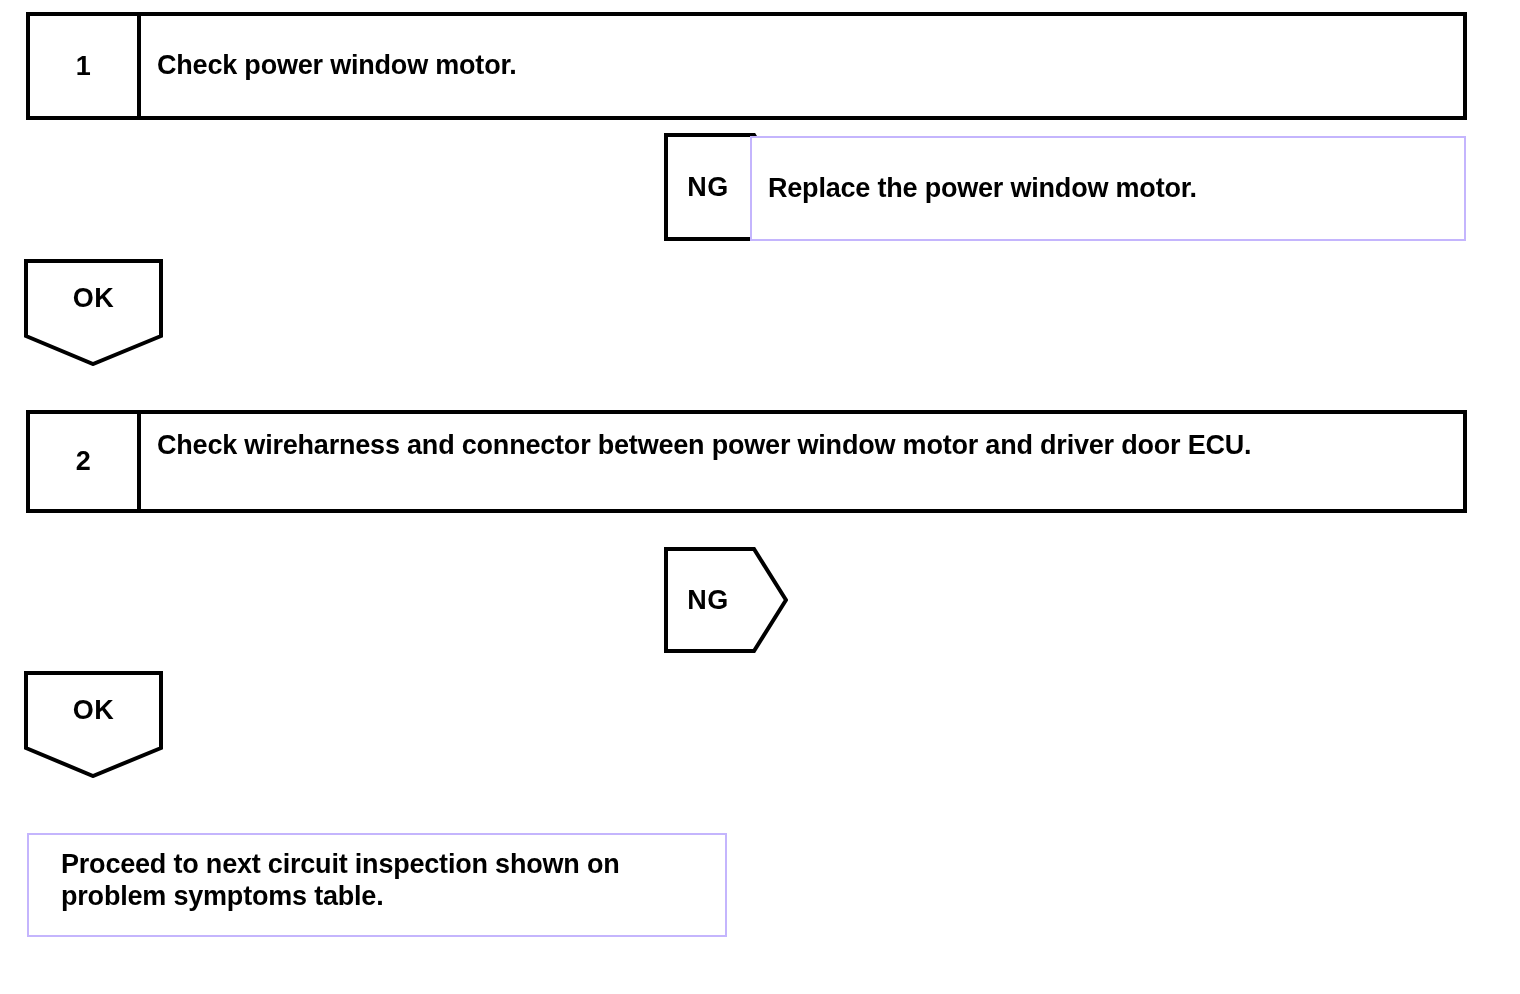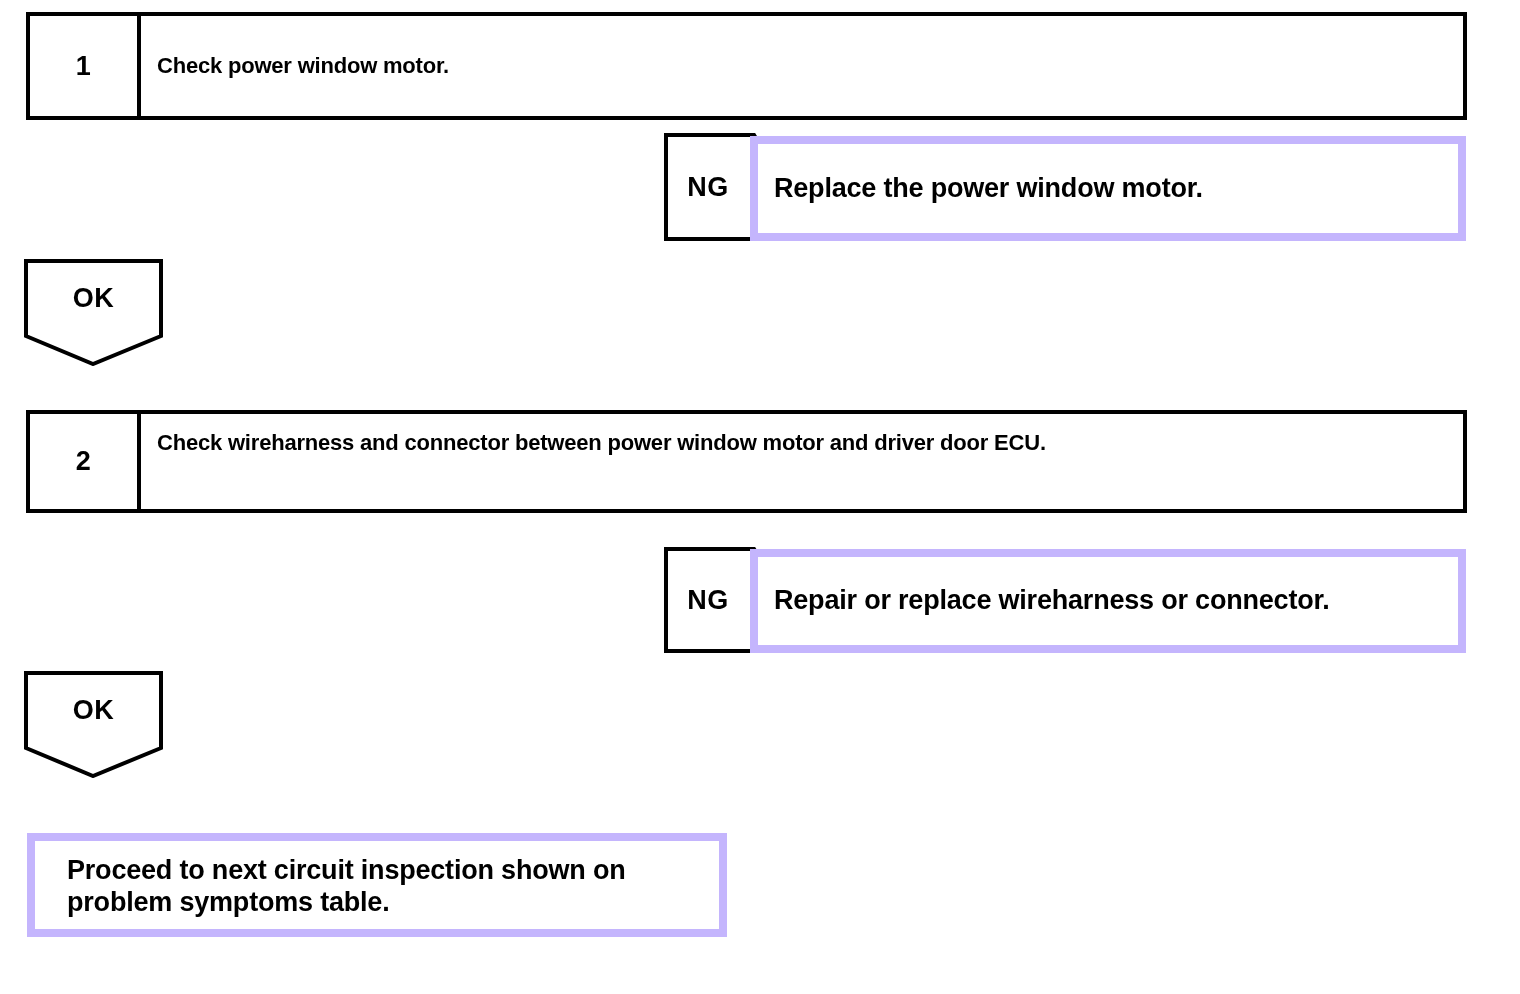--- a/index.html
+++ b/index.html
@@ -43,31 +43,31 @@
     font-size: 27px;
     font-weight: bold;
     letter-spacing: 0.5px;
   }
   .step-text {
     box-sizing: border-box;
     flex: 1;
     display: flex;
     align-items: center;
     padding: 0 0 0 16px;
-    font-size: 22px;
+    font-size: 27px;
     font-weight: bold;
     line-height: 1.17;
     letter-spacing: -0.2px;
   }
 
   
   .plain-box {
     position: absolute;
     box-sizing: border-box;
-    border: 8px solid #c4b5fd;
+    border: 2px solid #c4b5fd;
     background: #fff;
     display: flex;
     align-items: center;
     font-size: 27px;
     font-weight: bold;
     line-height: 1.17;
     letter-spacing: -0.2px;
   }
   .plain-box .inner {
     padding-left: 16px;
@@ -146,23 +146,20 @@
     <div class="step-text" style="align-items:flex-start; padding-top:16px;border-radius:9px;">Check wireharness and connector between power window motor and driver door ECU.</div>
   </div>
 
   <div class="ng-tag" style="left:620px; top:547px; width:124px; height:106px;">
     <svg width="124" height="106" viewBox="0 0 124 106" aria-hidden="true">
       <polygon points="2,2 90,2 122,53 90,104 2,104" fill="#ffffff" stroke="#000000" stroke-width="4" stroke-linejoin="miter"></polygon>
     </svg>
     <span class="tag-label">NG</span>
   </div>
 
-  <div class="plain-box" style="left:750px; top:549px; width:716px; height:104px;">
-    <span class="inner">Repair or replace wireharness or connector.</span>
-  </div>
 
   <div class="ok-tag" style="left:24px; top:671px; width:139px; height:107px;">
     <svg width="139" height="107" viewBox="0 0 139 107" aria-hidden="true">
       <polygon points="2,2 137,2 137,77 69,105 2,77" fill="#ffffff" stroke="#000000" stroke-width="4" stroke-linejoin="miter"></polygon>
     </svg>
     <span class="tag-label">OK</span>
   </div>
 
   <div class="plain-box" style="left:27px; top:833px; width:700px; height:104px; align-items:flex-start;">
     <span class="inner" style="display:block; padding-top:14px; padding-right:18px;padding-left:32px;">Proceed to next circuit inspection shown on problem symptoms table.</span>

